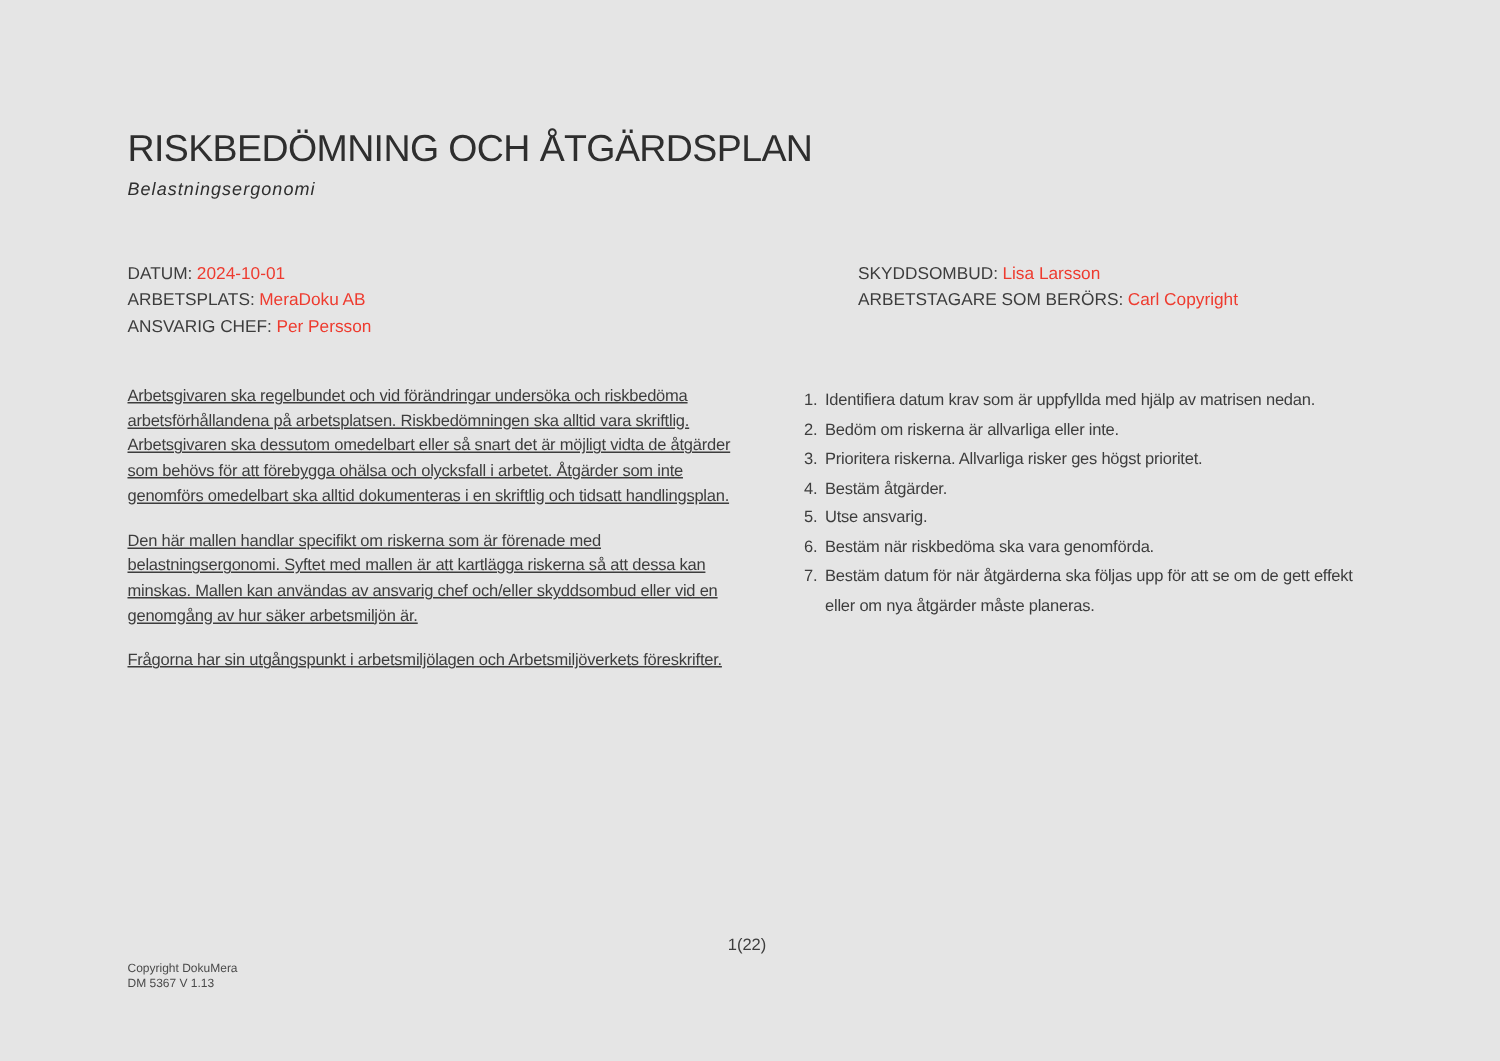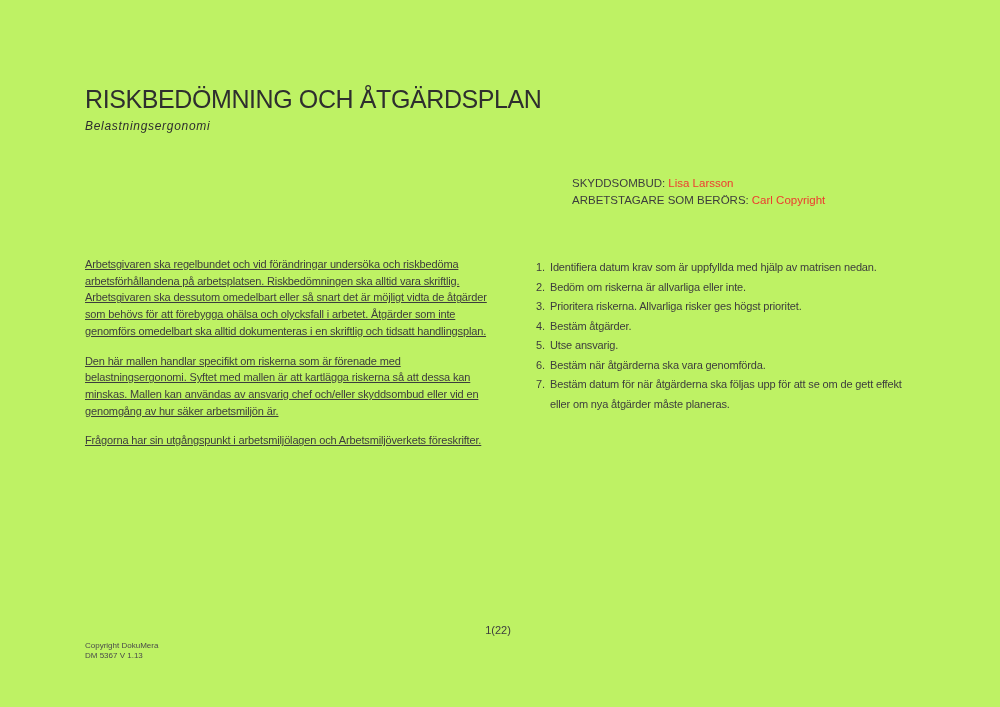--- a/index.html
+++ b/index.html
@@ -10,21 +10,21 @@
   *{margin:0;padding:0;box-sizing:border-box;}
   html,body{background:#ffffff;}
   body{
     font-family:"Liberation Sans", sans-serif;
     color:var(--body-text);
   }
   .page{
     position:relative;
     width:1000px;
     height:707px;
-    background:#bef264;
+    background:#e5e5e5;
     overflow:hidden;
   }
   .doc-title{
     position:absolute;
     left:85px;
     top:84px;
     font-size:25px;
     font-weight:400;
     letter-spacing:-0.4px;
     line-height:30px;
@@ -93,20 +93,25 @@
   }
 </style>
 </head>
 <body>
 
 <div class="page">
 
   <h1 class="doc-title">RISKBEDÖMNING OCH ÅTGÄRDSPLAN</h1>
   <div class="doc-subtitle">Belastningsergonomi</div>
 
+  <div class="fields fields-left">
+    <div class="field"><span class="field-label">DATUM:</span><span class="field-value">2024-10-01</span></div>
+    <div class="field"><span class="field-label">ARBETSPLATS:</span><span class="field-value">MeraDoku AB</span></div>
+    <div class="field"><span class="field-label">ANSVARIG CHEF:</span><span class="field-value">Per Persson</span></div>
+  </div>
 
   <div class="fields fields-right">
     <div class="field"><span class="field-label">SKYDDSOMBUD:</span><span class="field-value">Lisa Larsson</span></div>
     <div class="field"><span class="field-label">ARBETSTAGARE SOM BERÖRS:</span><span class="field-value">Carl Copyright</span></div>
   </div>
 
   <div class="body-col">
     <p>Arbetsgivaren ska regelbundet och vid förändringar undersöka och riskbedöma arbetsförhållandena på arbetsplatsen. Riskbedömningen ska alltid vara skriftlig. Arbetsgivaren ska dessutom omedelbart eller så snart det är möjligt vidta de åtgärder som behövs för att förebygga ohälsa och olycksfall i arbetet. Åtgärder som inte genomförs omedelbart ska alltid dokumenteras i en skriftlig och tidsatt handlingsplan.</p>
     <p>Den här mallen handlar specifikt om riskerna som är förenade med belastningsergonomi. Syftet med mallen är att kartlägga riskerna så att dessa kan minskas. Mallen kan användas av ansvarig chef och/eller skyddsombud eller vid en genomgång av hur säker arbetsmiljön är.</p>
     <p>Frågorna har sin utgångspunkt i arbetsmiljölagen och Arbetsmiljöverkets föreskrifter.</p>
@@ -128,21 +133,21 @@
     <div class="step">
         <span class="step-num">4.</span>
         <span class="step-text">Bestäm åtgärder.</span>
       </div>
     <div class="step">
         <span class="step-num">5.</span>
         <span class="step-text">Utse ansvarig.</span>
       </div>
     <div class="step">
         <span class="step-num">6.</span>
-        <span class="step-text">Bestäm när åtgärderna ska vara genomförda.</span>
+        <span class="step-text">Bestäm när riskbedöma ska vara genomförda.</span>
       </div>
     <div class="step">
         <span class="step-num">7.</span>
         <span class="step-text">Bestäm datum för när åtgärderna ska följas upp för att se om de gett effekt eller om nya åtgärder måste planeras.</span>
       </div>
   </div>
 
   <div class="page-number">1(22)</div>
 
   <div class="copyright">

